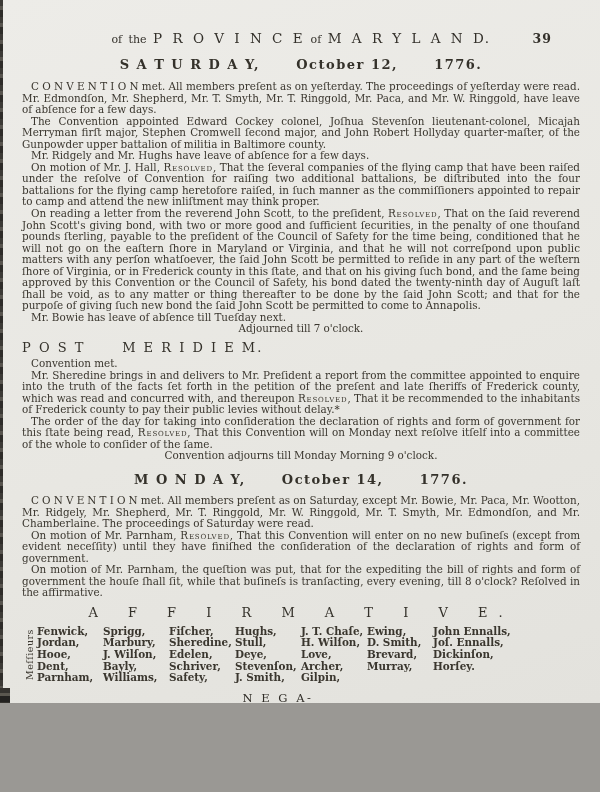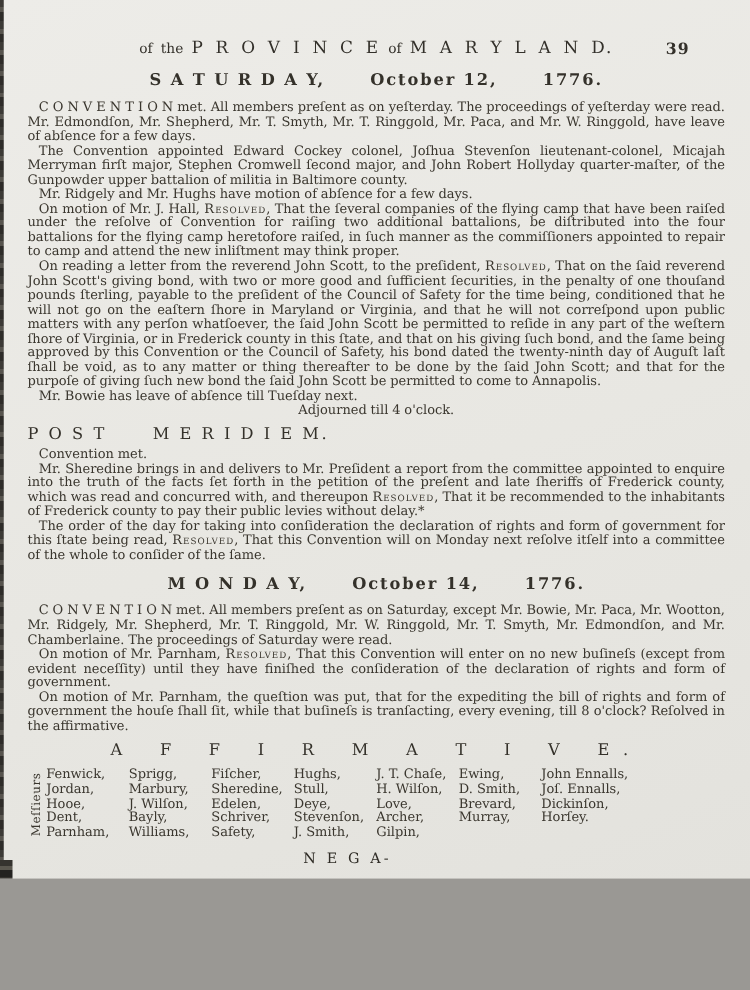--- a/index.html
+++ b/index.html
@@ -24,21 +24,21 @@
   .monday-heading{margin:10px 0 8px;}
   .aff-heading{margin:6px 0 6px;text-align:center;font-size:13px;letter-spacing:11px;word-spacing:4px;color:#34312a;font-weight:normal;white-space:pre;}
   .par{margin:0;text-indent:9px;text-align:justify;font-size:10.4px;line-height:11.55px;word-spacing:-0.2px;}
   .par.center{text-align:center;text-indent:0;}
   .sc{font-variant:small-caps;letter-spacing:0.8px;}
   .vote-table{display:flex;margin-top:2px;}
   .messieurs-wrap{width:15px;display:flex;align-items:center;justify-content:center;}
   .messieurs{writing-mode:vertical-rl;transform:rotate(180deg);font-size:9.5px;letter-spacing:0.5px;color:#3a362e;}
   .vote-col{width:66px;font-size:10.4px;line-height:11.6px;}
   .vote-col:last-child{width:auto;}
-  .name-item{white-space:nowrap;}
+  .name-item{white-space:nowrap;font-weight:bold;}
   .catchword{margin-top:7px;text-align:center;padding-right:46px;font-size:11.5px;letter-spacing:2.5px;color:#2f2c26;}
 </style>
 </head>
 <body>
 
 <div class="page">
   <div class="edge-top"></div>
   <div class="edge-bottom"></div>
   <div class="bottom-mark"></div>
   <div class="speck"></div>
@@ -48,33 +48,34 @@
     <div class="header-row">
       <span class="running-title"><span>of the </span><span class="caps">P R O V I N C E</span><span> of </span><span class="caps">M A R Y L A N D.</span></span>
       <span class="page-number">39</span>
     </div>
 
     <h2 class="date-heading">S A T U R D A Y,      October 12,      1776.</h2>
 
     <div>
         <p class="par"><span>C O N V E N T I O N met.  All members preſent as on yeſterday.  The proceedings of yeſterday were read.  Mr. Edmondſon, Mr. Shepherd, Mr. T. Smyth, Mr. T. Ringgold, Mr. Paca, and Mr. W. Ringgold, have leave of abſence for a few days.</span></p>
         <p class="par"><span>The Convention appointed Edward Cockey colonel, Joſhua Stevenſon lieutenant-colonel, Micajah Merryman firſt major, Stephen Cromwell ſecond major, and John Robert Hollyday quarter-maſter, of the Gunpowder upper battalion of militia in Baltimore county.</span></p>
-        <p class="par"><span>Mr. Ridgely and Mr. Hughs have motion of abſence for a few days.</span></p>
+        <p class="par"><span>Mr. Ridgely and Mr. Hughs have leave of abſence for a few days.</span></p>
         <p class="par"><span>On motion of Mr. J. Hall, </span><span class="sc">Resolved</span><span>, That the ſeveral companies of the flying camp that have been raiſed under the reſolve of Convention for raiſing two additional battalions, be diſtributed into the four battalions for the flying camp heretofore raiſed, in ſuch manner as the commiſſioners appointed to repair to camp and attend the new inliſtment may think proper.</span></p>
         <p class="par"><span>On reading a letter from the reverend John Scott, to the preſident, </span><span class="sc">Resolved</span><span>, That on the ſaid reverend John Scott's giving bond, with two or more good and ſufficient ſecurities, in the penalty of one thouſand pounds ſterling, payable to the preſident of the Council of Safety for the time being, conditioned that he will not go on the eaſtern ſhore in Maryland or Virginia, and that he will not correſpond upon public matters with any perſon whatſoever, the ſaid John Scott be permitted to reſide in any part of the weſtern ſhore of Virginia, or in Frederick county in this ſtate, and that on his giving ſuch bond, and the ſame being approved by this Convention or the Council of Safety, his bond dated the twenty-ninth day of Auguſt laſt ſhall be void, as to any matter or thing thereafter to be done by the ſaid John Scott; and that for the purpoſe of giving ſuch new bond the ſaid John Scott be permitted to come to Annapolis.</span></p>
         <p class="par"><span>Mr. Bowie has leave of abſence till Tueſday next.</span></p>
-        <p class="par center"><span>Adjourned till 4 o'clock.</span></p>
+        <p class="par center"><span>Adjourned till 7 o'clock.</span></p>
       </div>
 
     <h3 class="sub-heading">P O S T      M E R I D I E M.</h3>
 
     <div>
         <p class="par"><span>Convention met.</span></p>
         <p class="par"><span>Mr. Sheredine brings in and delivers to Mr. Preſident a report from the committee appointed to enquire into the truth of the facts ſet forth in the petition of the preſent and late ſheriffs of Frederick county, which was read and concurred with, and thereupon </span><span class="sc">Resolved</span><span>, That it be recommended to the inhabitants of Frederick county to pay their public levies without delay.*</span></p>
         <p class="par"><span>The order of the day for taking into conſideration the declaration of rights and form of government for this ſtate being read, </span><span class="sc">Resolved</span><span>, That this Convention will on Monday next reſolve itſelf into a committee of the whole to conſider of the ſame.</span></p>
+        <p class="par center"><span>Convention adjourns till Monday Morning 9 o'clock.</span></p>
       </div>
 
     <h2 class="date-heading monday-heading">M O N D A Y,      October 14,      1776.</h2>
 
     <div>
         <p class="par"><span>C O N V E N T I O N met.  All members preſent as on Saturday, except Mr. Bowie, Mr. Paca, Mr. Wootton, Mr. Ridgely, Mr. Shepherd, Mr. T. Ringgold, Mr. W. Ringgold, Mr. T. Smyth, Mr. Edmondſon, and Mr. Chamberlaine.  The proceedings of Saturday were read.</span></p>
         <p class="par"><span>On motion of Mr. Parnham, </span><span class="sc">Resolved</span><span>, That this Convention will enter on no new buſineſs (except from evident neceſſity) until they have finiſhed the conſideration of the declaration of rights and form of government.</span></p>
         <p class="par"><span>On motion of Mr. Parnham, the queſtion was put, that for the expediting the bill of rights and form of government the houſe ſhall ſit, while that buſineſs is tranſacting, every evening, till 8 o'clock? Reſolved in the affirmative.</span></p>
       </div>
 

